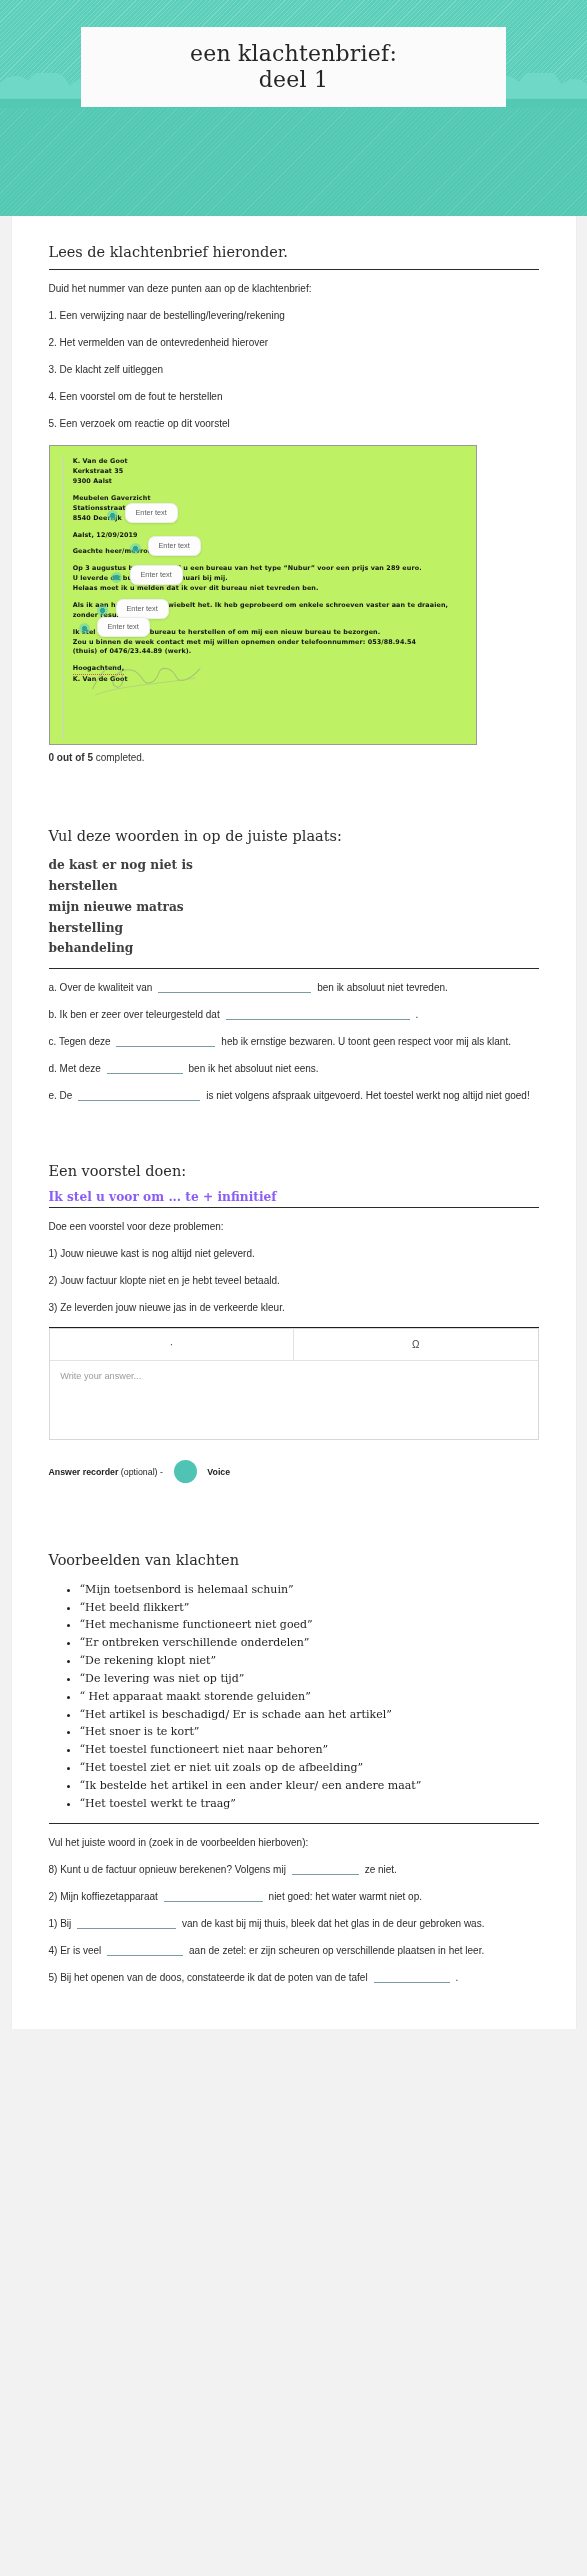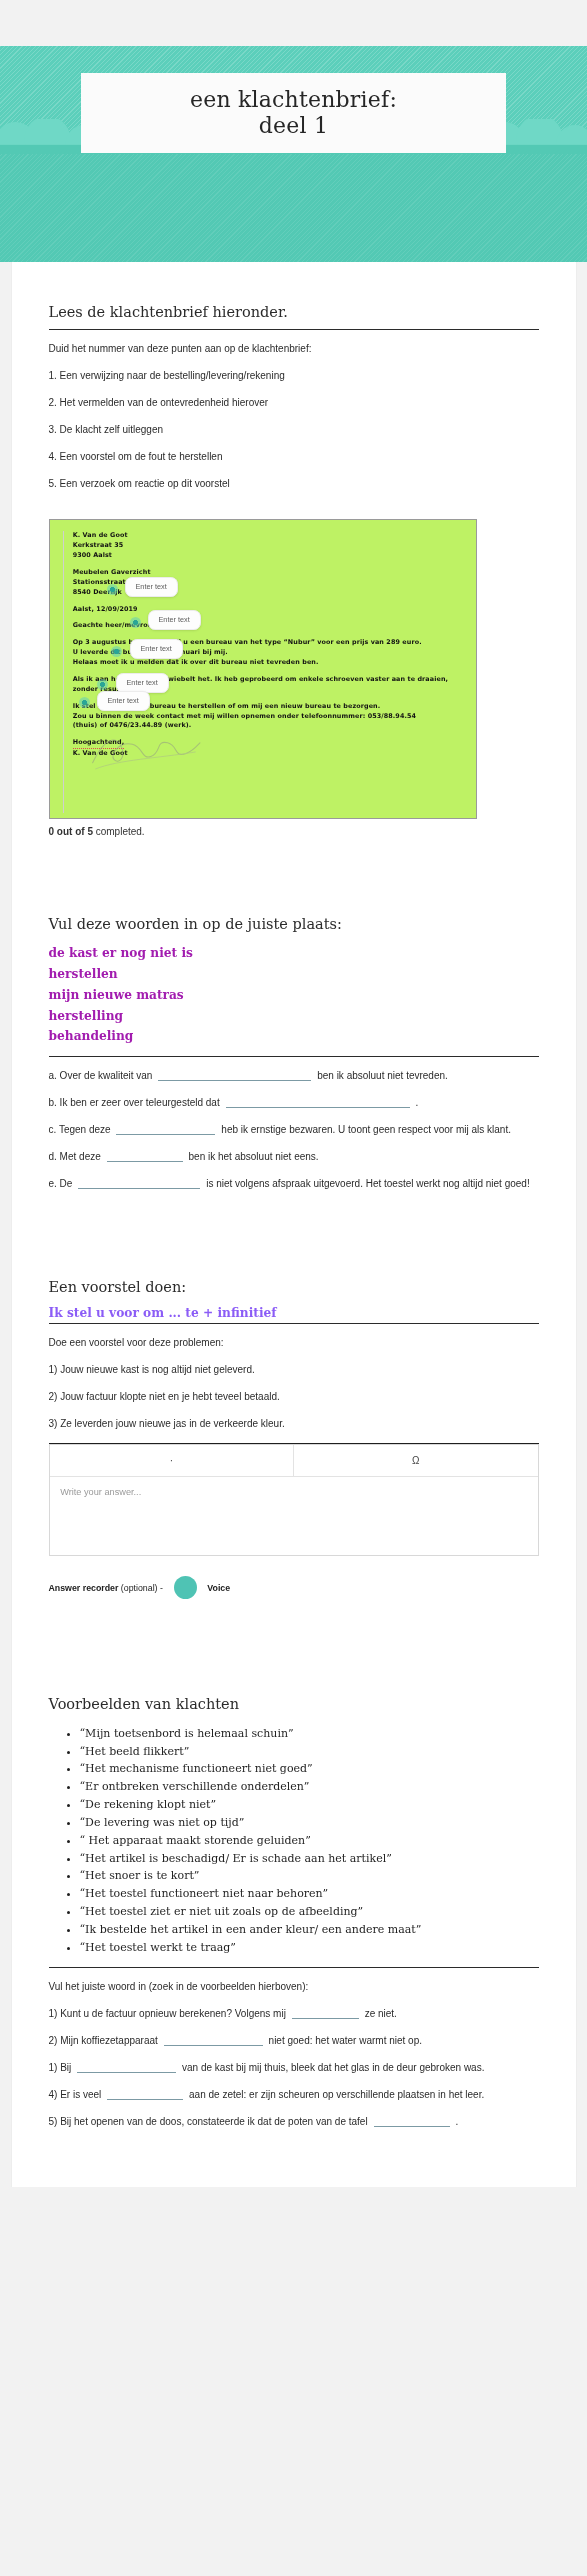--- a/index.html
+++ b/index.html
@@ -12,21 +12,20 @@
     -webkit-font-smoothing: antialiased;
   }
 
   
   .hero {
     position: relative;
     width: 587px;
     height: 216px;
     background: #53c9b4;
     overflow: hidden;
-    margin-top: 46px;
   }
   .hero-stripes {
     position:absolute; inset:0;
     background-image: repeating-linear-gradient(
       135deg,
       rgba(255,255,255,0.09) 0px,
       rgba(255,255,255,0.09) 0.8px,
       rgba(0,0,0,0) 0.8px,
       rgba(0,0,0,0) 3.1px);
   }
@@ -62,21 +61,21 @@
   }
 
   
   .sheet {
     width: 564px;
     margin: 0 auto;
     background: #ffffff;
     padding: 0 0 21.4px 0;
     box-shadow: 0 0 0 0.8px #ececec;
   }
-  .inner { padding: 18px 37px; }
+  .inner { padding: 4px 37px; }
 
   
   h2.section-title {
     font-family: "DejaVu Serif", serif;
     font-weight: 400;
     font-size: 14.5px;
     color: #2b2b2b;
     margin: 0;
     padding: 23px 0 7.6px 0;
     line-height: 1.3;
@@ -85,21 +84,21 @@
   .rule-thick { border:0; border-top:1.5px solid #1f1f1f; margin: 12.2px 0 0 0; }
 
   p.body { font-size:10px; line-height:1.55; color:#2b2b2b; margin: 0 0 11.5px 0; }
   p.body:last-child { margin-bottom:0; }
 
   .word-list {
     font-family:"DejaVu Serif", serif;
     font-weight:700;
     font-size:12.2px;
     line-height:1.7;
-    color:#a21caf;
+    color:#404040;
     margin: 1.5px 0 9.2px 0;
   }
 
   
   .letter-wrap {
     border:0.8px solid #9a9a9a;
     background:#bef264;
     margin: 9.2px 0 7.6px 37px;
     width: 428px;
     height: 300px;
@@ -410,21 +409,21 @@
       <li>“Het toestel ziet er niet uit zoals op de afbeelding”</li>
       <li>“Ik bestelde het artikel in een ander kleur/ een andere maat”</li>
       <li>“Het toestel werkt te traag”</li>
     </ul>
 
     <hr class="rule" style="margin-top:10.7px">
 
     <p class="body">Vul het juiste woord in (zoek in de voorbeelden hierboven):</p>
 
     <p class="body">
-      <span>1) Kunt u de factuur opnieuw berekenen? Volgens mij</span>
+      <span>8) Kunt u de factuur opnieuw berekenen? Volgens mij</span>
       <span class="blank b-sm"></span>
       <span>ze niet.</span>
     </p>
 
     <p class="body">
       <span>2) Mijn koffiezetapparaat</span>
       <span class="blank b-lg"></span>
       <span>niet goed: het water warmt niet op.</span>
     </p>
 

